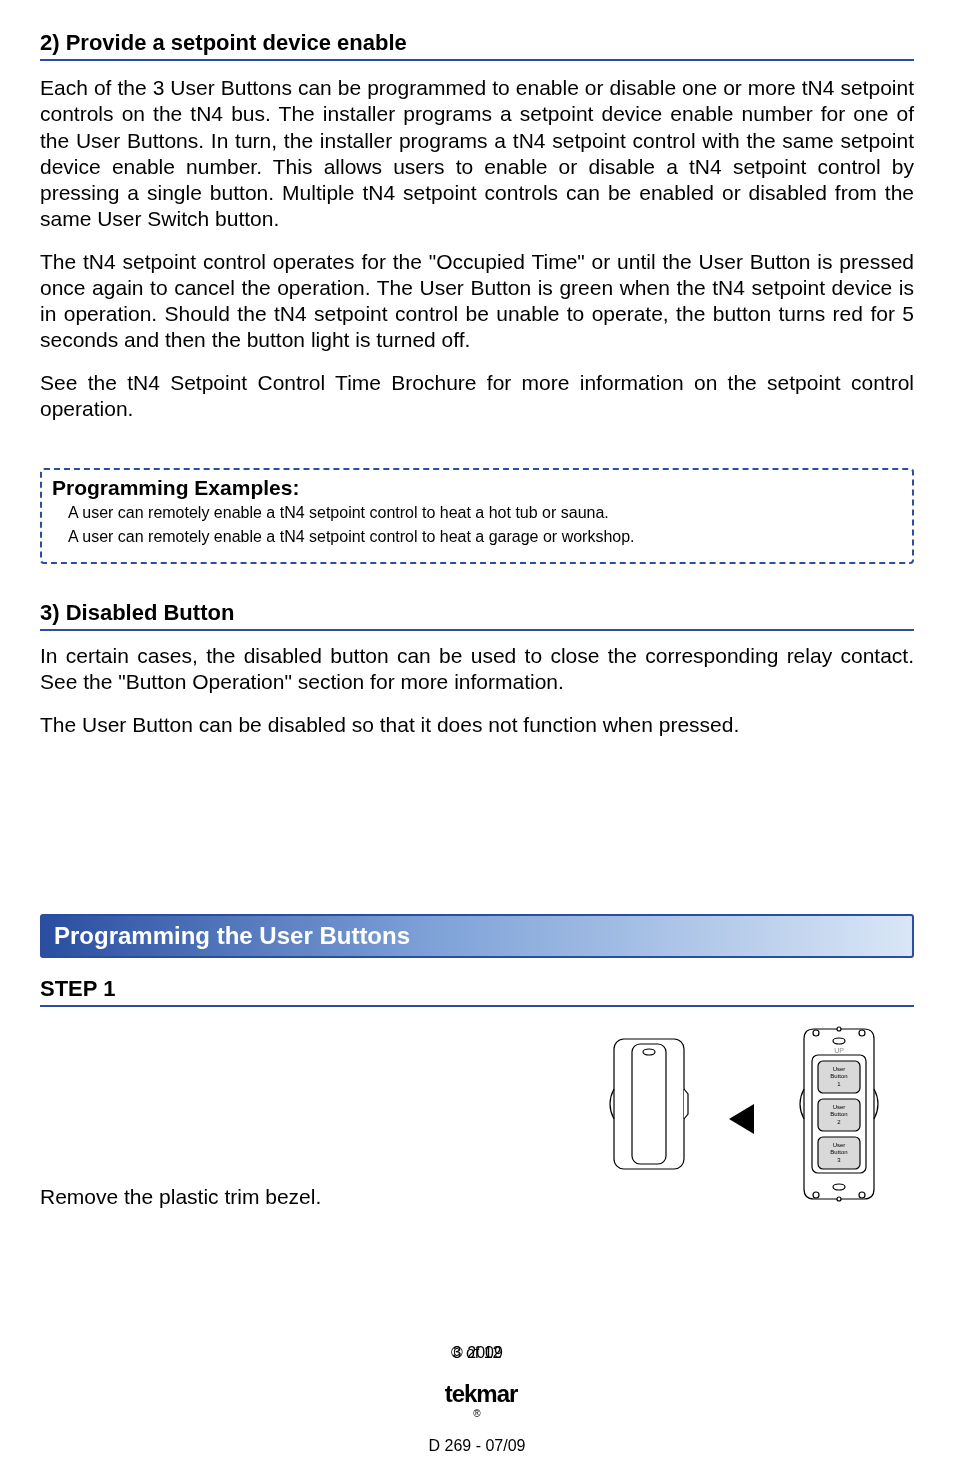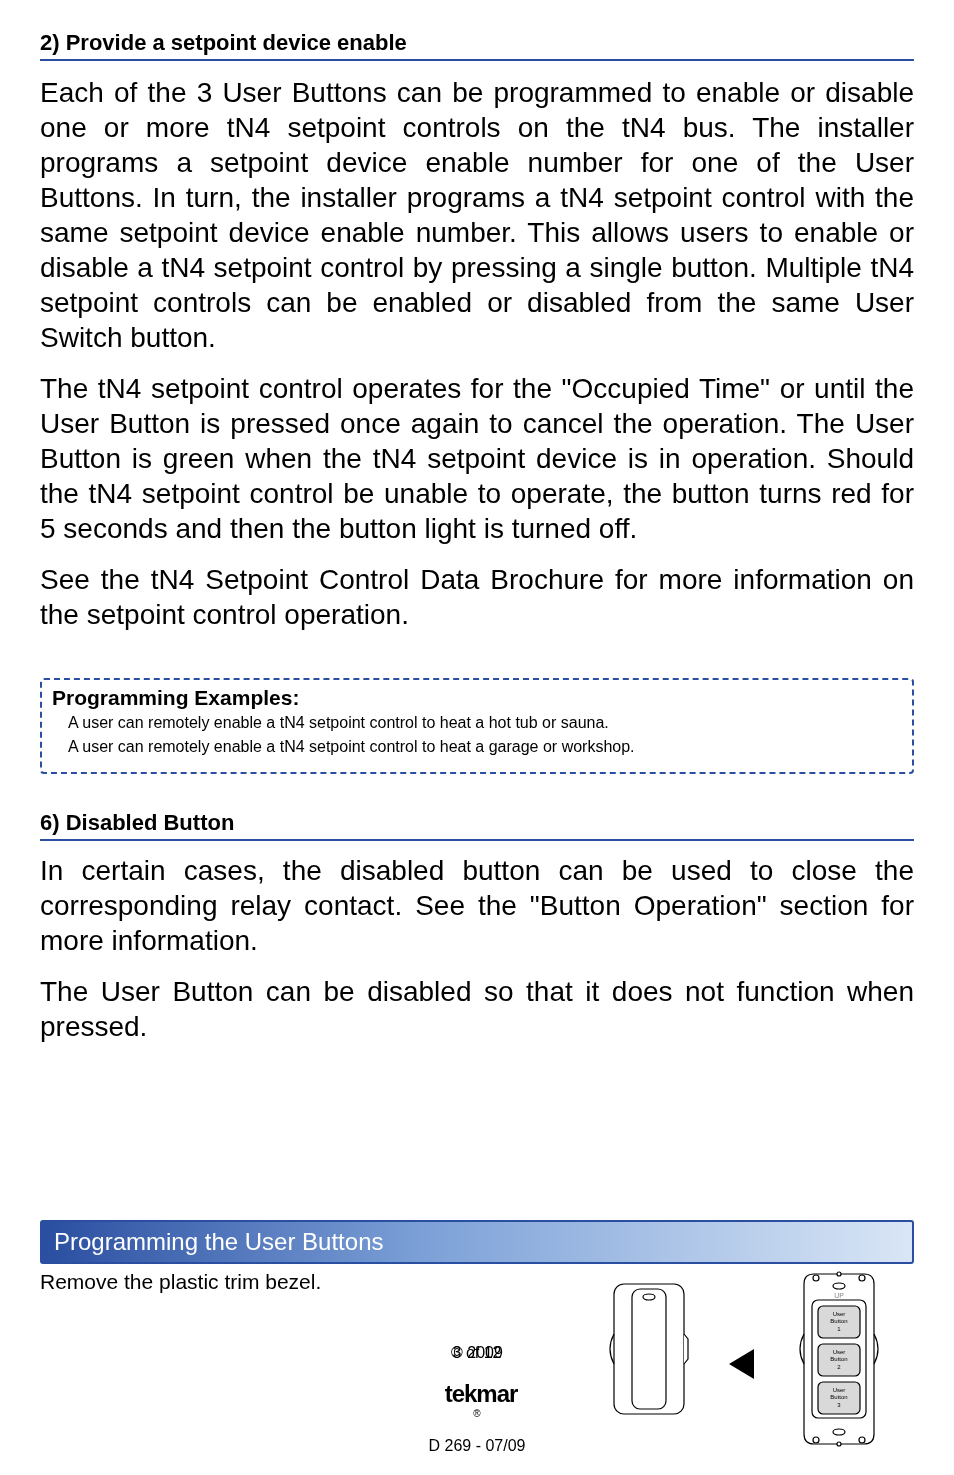--- a/index.html
+++ b/index.html
@@ -26,21 +26,21 @@
     margin: 0 0 14px 0;
   }
   .sub-heading {
     font-size: 22px;
     font-weight: bold;
     border-bottom: 2px solid #2a4ea0;
     padding-bottom: 3px;
     margin: 28px 0 12px 0;
   }
   p.body {
-    font-size: 28px;
+    font-size: 21px;
     line-height: 1.25;
     margin: 0 0 16px 0;
     text-align: justify;
   }
   .example-box {
     border: 2px dashed #2a4ea0;
     border-radius: 4px;
     padding: 6px 10px 10px 10px;
     margin: 30px 0 8px 0;
   }
@@ -57,25 +57,25 @@
   .banner {
     margin-top: 160px;
     border: 2px solid #2a4ea0;
     border-radius: 3px;
     background: linear-gradient(to right, #2a4ea0 0%, #7ea2d8 45%, #d9e6f6 100%);
     padding: 6px 12px;
   }
   .banner-text {
     color: #fff;
     font-size: 24px;
-    font-weight: normal;
+    font-weight: bold;
   }
   .step-row {
     display: flex;
-    align-items: flex-start;
+    align-items: flex-end;
     gap: 20px;
   }
   .step-text {
     flex: 1;
     font-size: 21px;
     margin-top: 6px;
   }
   .diagram-area {
     width: 360px;
     height: 190px;
@@ -109,36 +109,37 @@
 </style>
 </head>
 <body>
 
 <div class="page">
 
   <h2 class="section-heading">2) Provide a setpoint device enable</h2>
 
   <p class="body">Each of the 3 User Buttons can be programmed to enable or disable one or more tN4 setpoint controls on the tN4 bus. The installer programs a setpoint device enable number for one of the User Buttons. In turn, the installer programs a tN4 setpoint control with the same setpoint device enable number. This allows users to enable or disable a tN4 setpoint control by pressing a single button. Multiple tN4 setpoint controls can be enabled or disabled from the same User Switch button.</p>
   <p class="body">The tN4 setpoint control operates for the "Occupied Time" or until the User Button is pressed once again to cancel the operation. The User Button is green when the tN4 setpoint device is in operation. Should the tN4 setpoint control be unable to operate, the button turns red for 5 seconds and then the button light is turned off.</p>
-  <p class="body">See the tN4 Setpoint Control Data Brochure for more information on the setpoint control operation.</p>
+  <p class="body">See the tN4 Setpoint Control Time Brochure for more information on the setpoint control operation.</p>
 
   <div class="example-box">
     <div class="example-title">Programming Examples:</div>
     <div class="example-line">A user can remotely enable a tN4 setpoint control to heat a hot tub or sauna.</div>
     <div class="example-line">A user can remotely enable a tN4 setpoint control to heat a garage or workshop.</div>
   </div>
 
-  <h2 class="sub-heading">6) Disabled Button</h2>
+  <h2 class="sub-heading">3) Disabled Button</h2>
   <p class="body">In certain cases, the disabled button can be used to close the corresponding relay contact. See the "Button Operation" section for more information.</p>
   <p class="body">The User Button can be disabled so that it does not function when pressed.</p>
 
   <div class="banner">
     <span class="banner-text">Programming the User Buttons</span>
   </div>
 
+  <h2 class="sub-heading" style="margin-top:18px;">STEP 1</h2>
 
   <div class="step-row">
     <div class="step-text">Remove the plastic trim bezel.</div>
 
     <div class="diagram-area">
       <svg width="360" height="190" viewBox="0 0 360 190">
 
         <g stroke="#000" fill="#fff" stroke-width="1.2">
           <rect x="60" y="20" width="70" height="130" rx="10"></rect>
           <rect x="78" y="25" width="34" height="120" rx="8"></rect>

